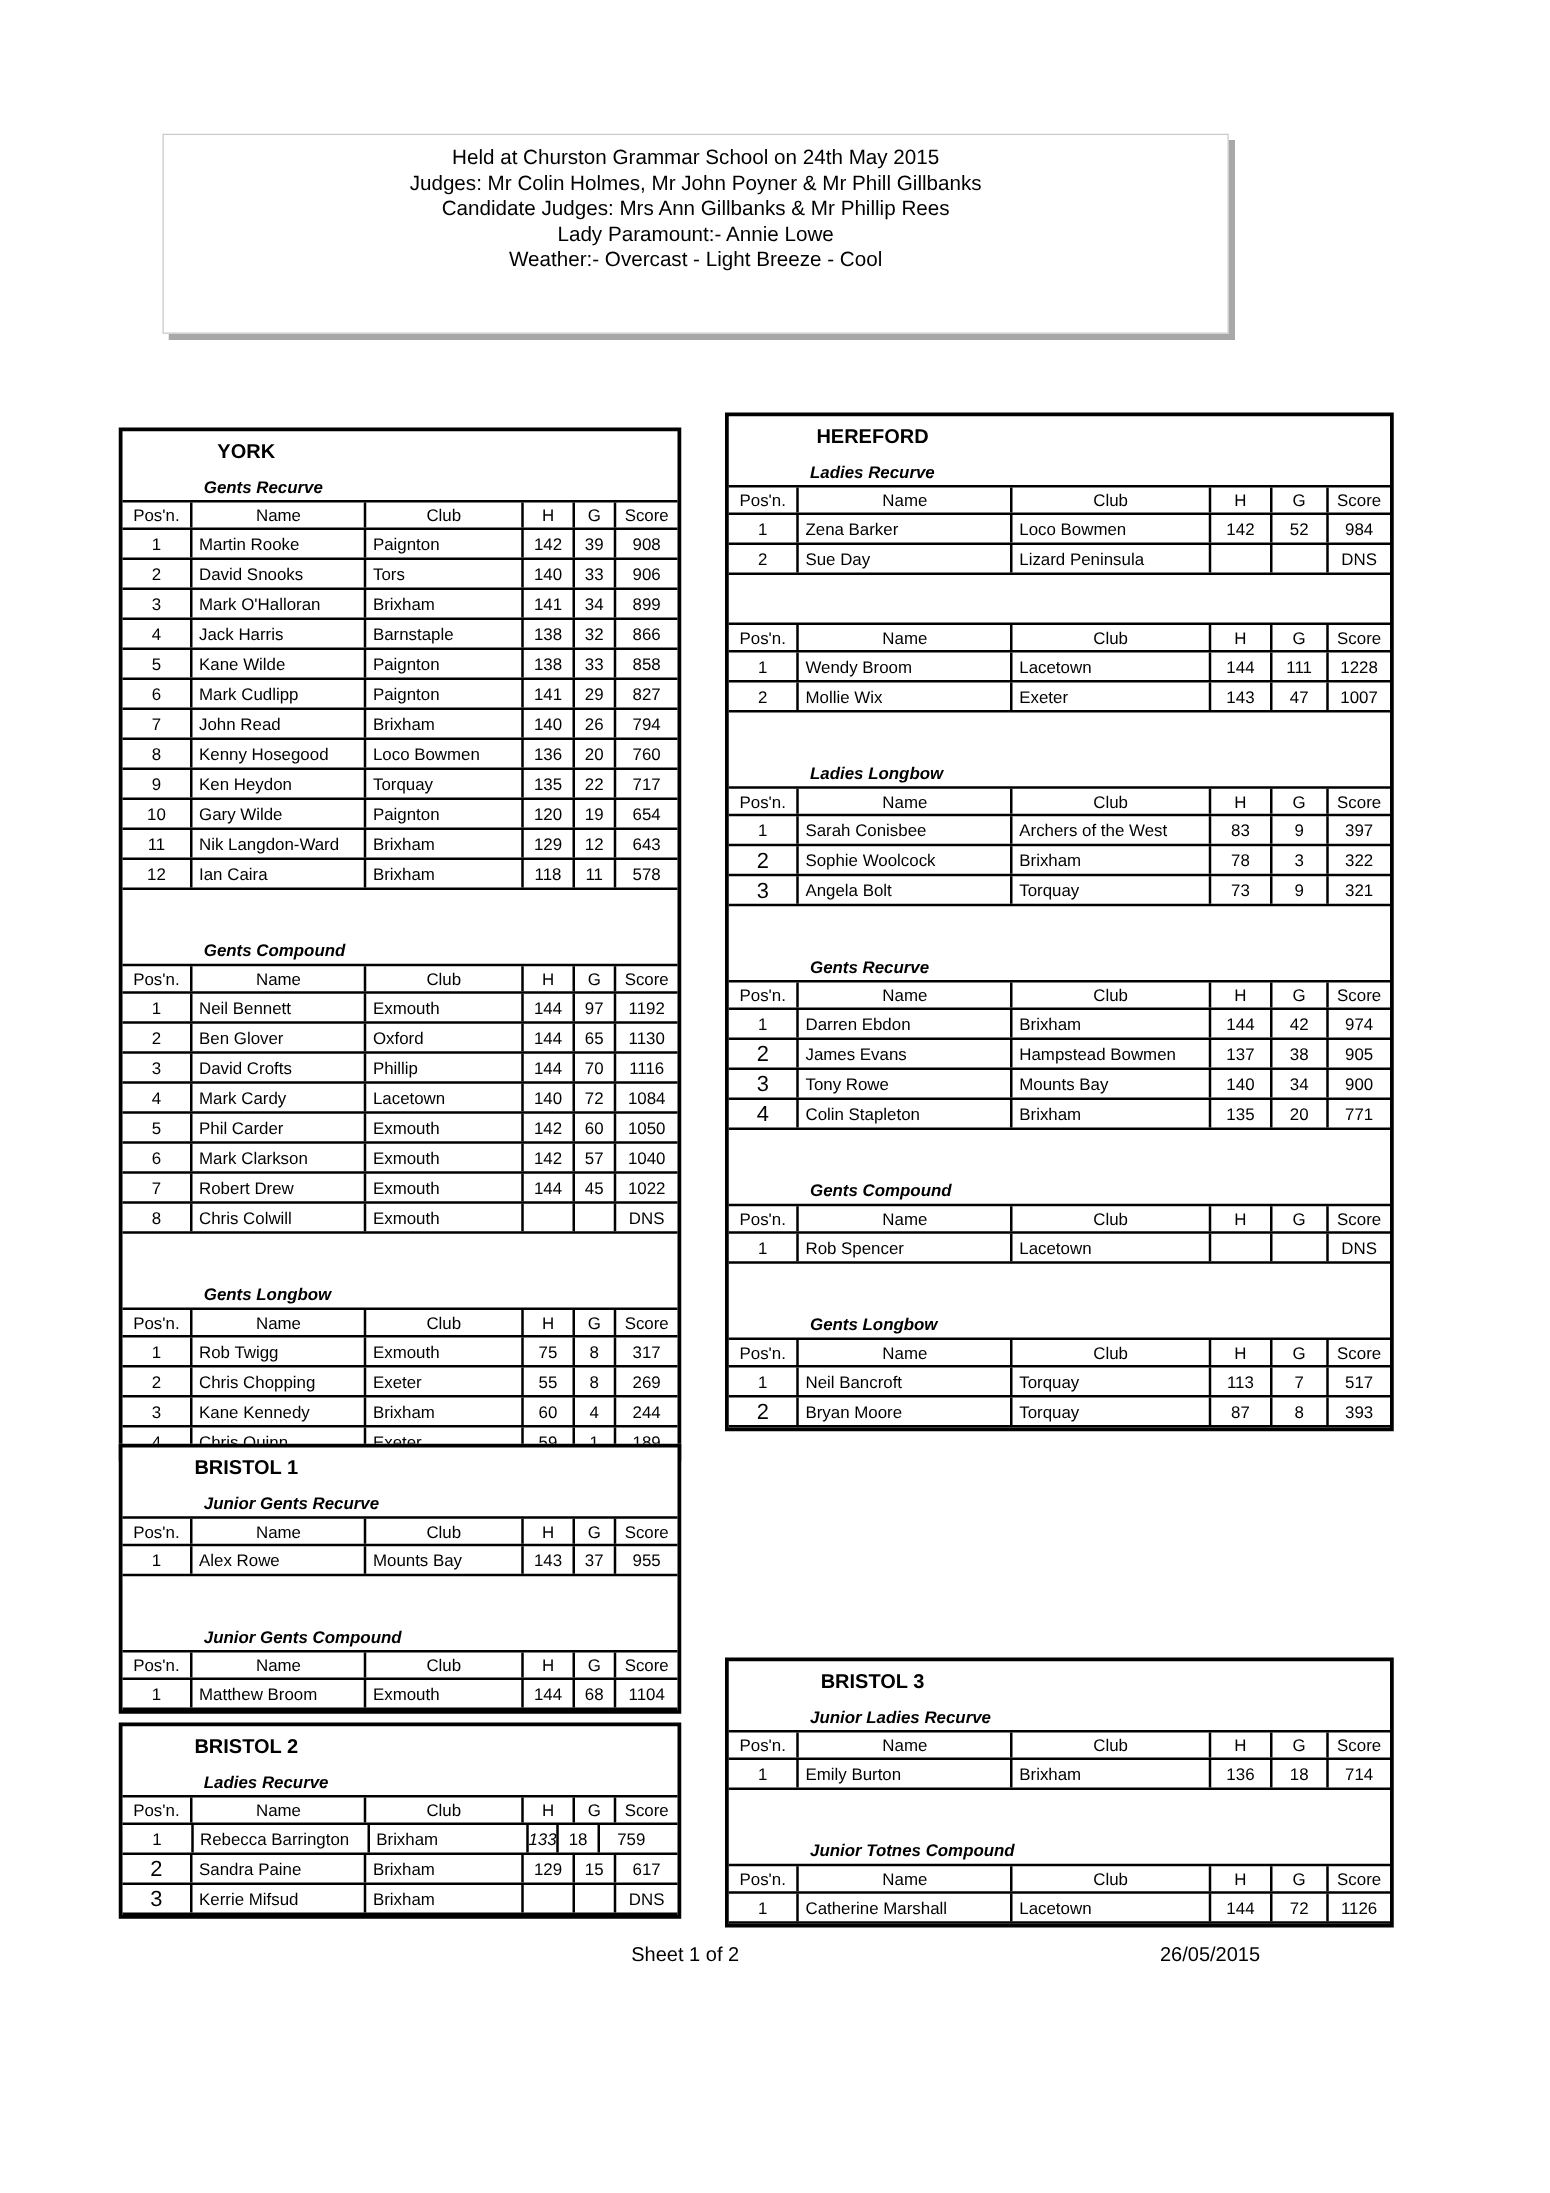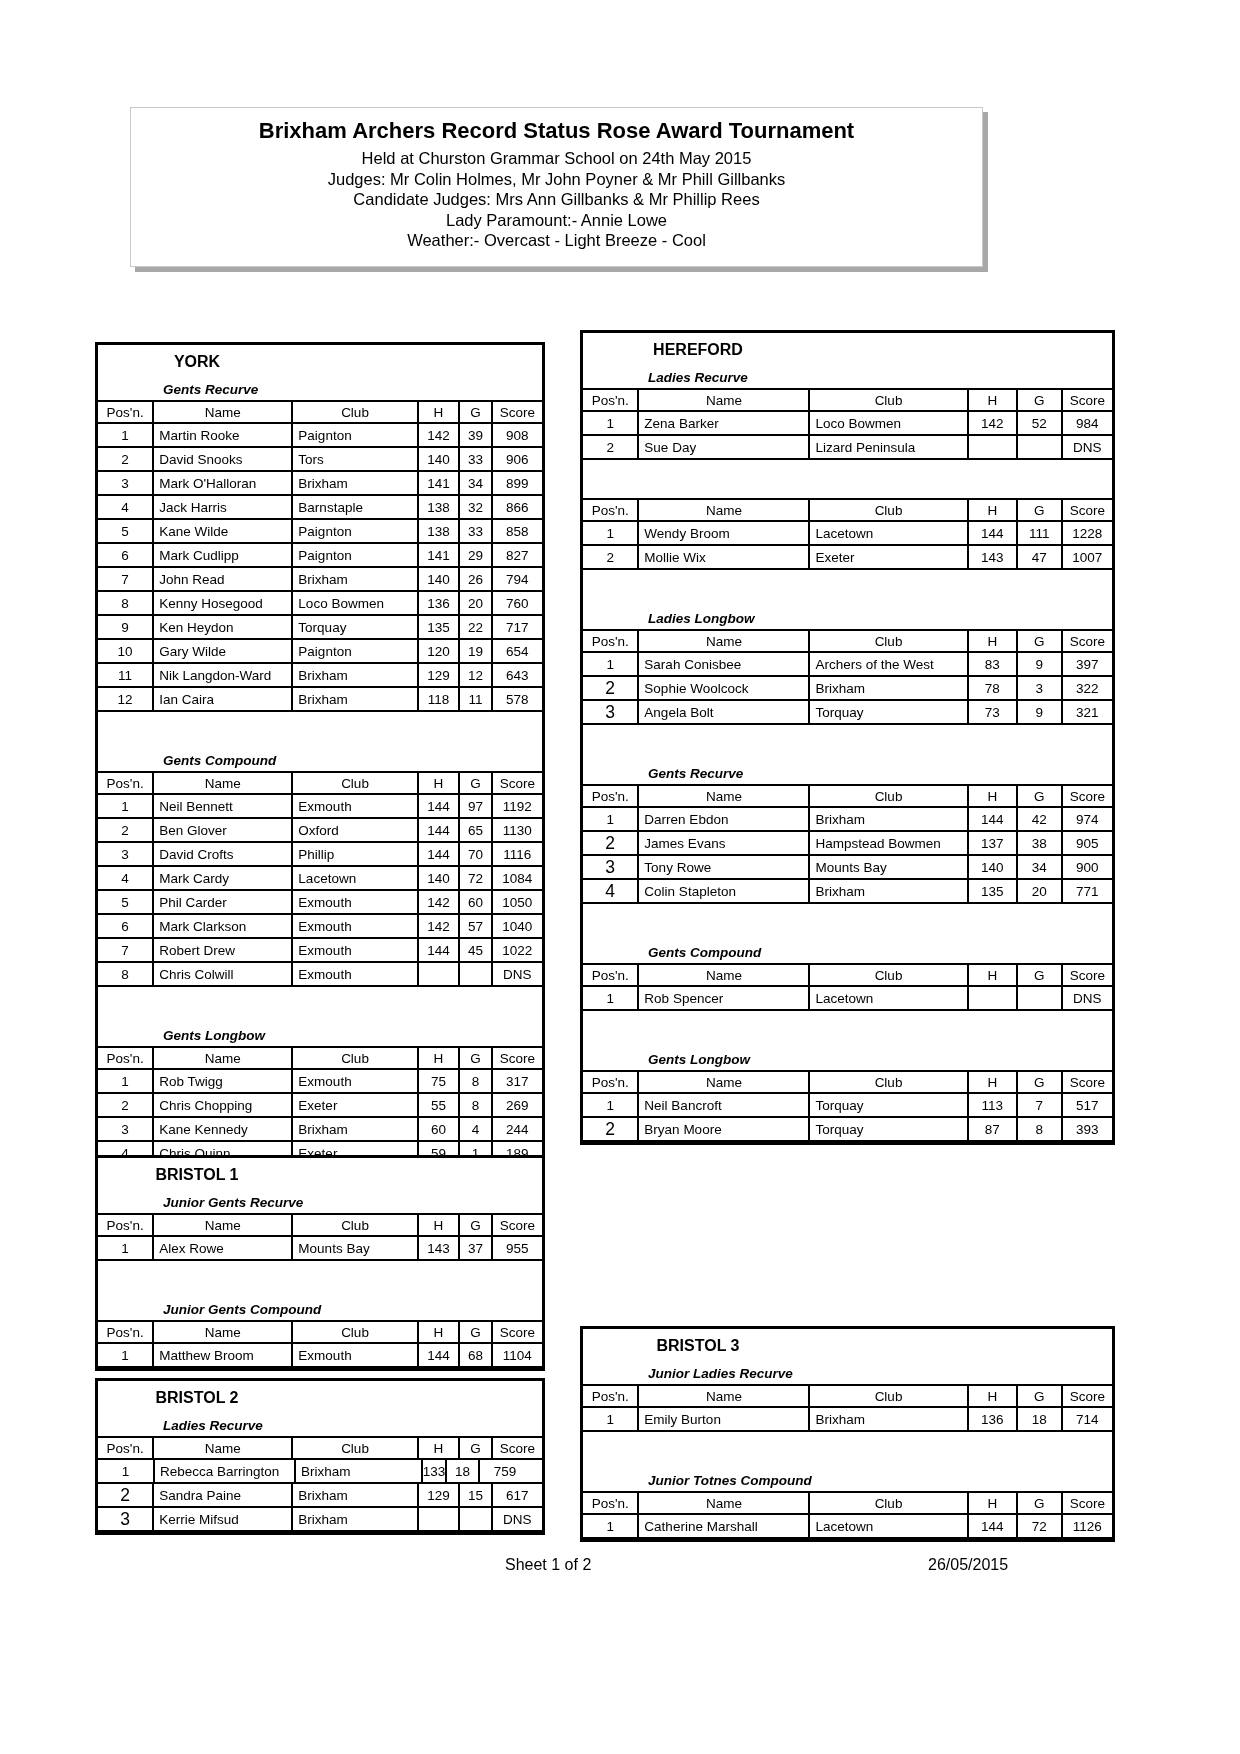--- a/index.html
+++ b/index.html
@@ -32,21 +32,20 @@
 
   
   .foot{position:absolute;font-size:16px;}
 </style>
 </head>
 <body>
 
 <div class="page">
 
   <div class="hdr-box">
-    <div class="hdr-title">Brixham Archers Record Status Rose Award Tournament</div>
     <div class="hdr-line">Held at Churston Grammar School on 24th May 2015</div>
     <div class="hdr-line">Judges: Mr Colin Holmes, Mr John Poyner &amp; Mr Phill Gillbanks</div>
     <div class="hdr-line">Candidate Judges: Mrs Ann Gillbanks &amp; Mr Phillip Rees</div>
     <div class="hdr-line">Lady Paramount:- Annie Lowe</div>
     <div class="hdr-line">Weather:- Overcast - Light Breeze - Cool</div>
   </div>
 
   <div id="boxes-root">
       <div class="box" style="left: 95px; top: 342px; width: 450px;">
         <div class="trow">
@@ -499,21 +498,21 @@
           <div class="cell" style="width: 141px;">Name</div>
           <div class="cell" style="width: 127px;">Club</div>
           <div class="cell" style="width: 42px;">H</div>
           <div class="cell" style="width: 33px;">G</div>
           <div class="cell" style="width: 50px;">Score</div>
         </div>
         <div class="drow">
           <div class="cell" style="width: 57px;">1</div>
           <div class="cell left" style="width: 141px;">Rebecca Barrington</div>
           <div class="cell left" style="width: 127px;">Brixham</div>
-          <div class="cell" style="width: 24px;">133</div>
+          <div class="cell" style="width: 24px; font-style: italic;">133</div>
           <div class="cell" style="width: 33px;">18</div>
           <div class="cell" style="width: 50px;">759</div>
         </div>
         <div class="drow">
           <div class="cell pos-alt" style="width: 57px;">2</div>
           <div class="cell left" style="width: 141px;">Sandra Paine</div>
           <div class="cell left" style="width: 127px;">Brixham</div>
           <div class="cell" style="width: 42px;">129</div>
           <div class="cell" style="width: 33px;">15</div>
           <div class="cell" style="width: 50px;">617</div>

